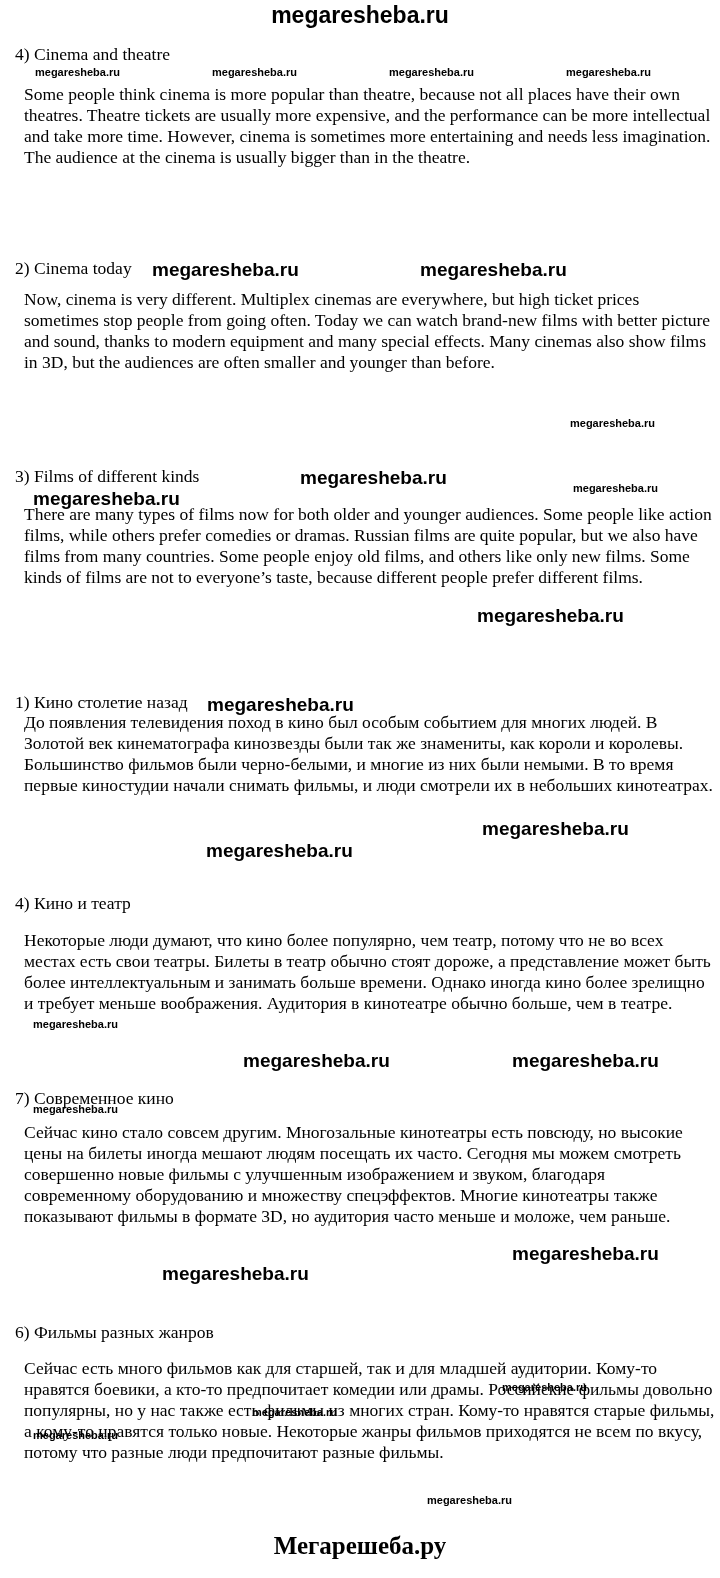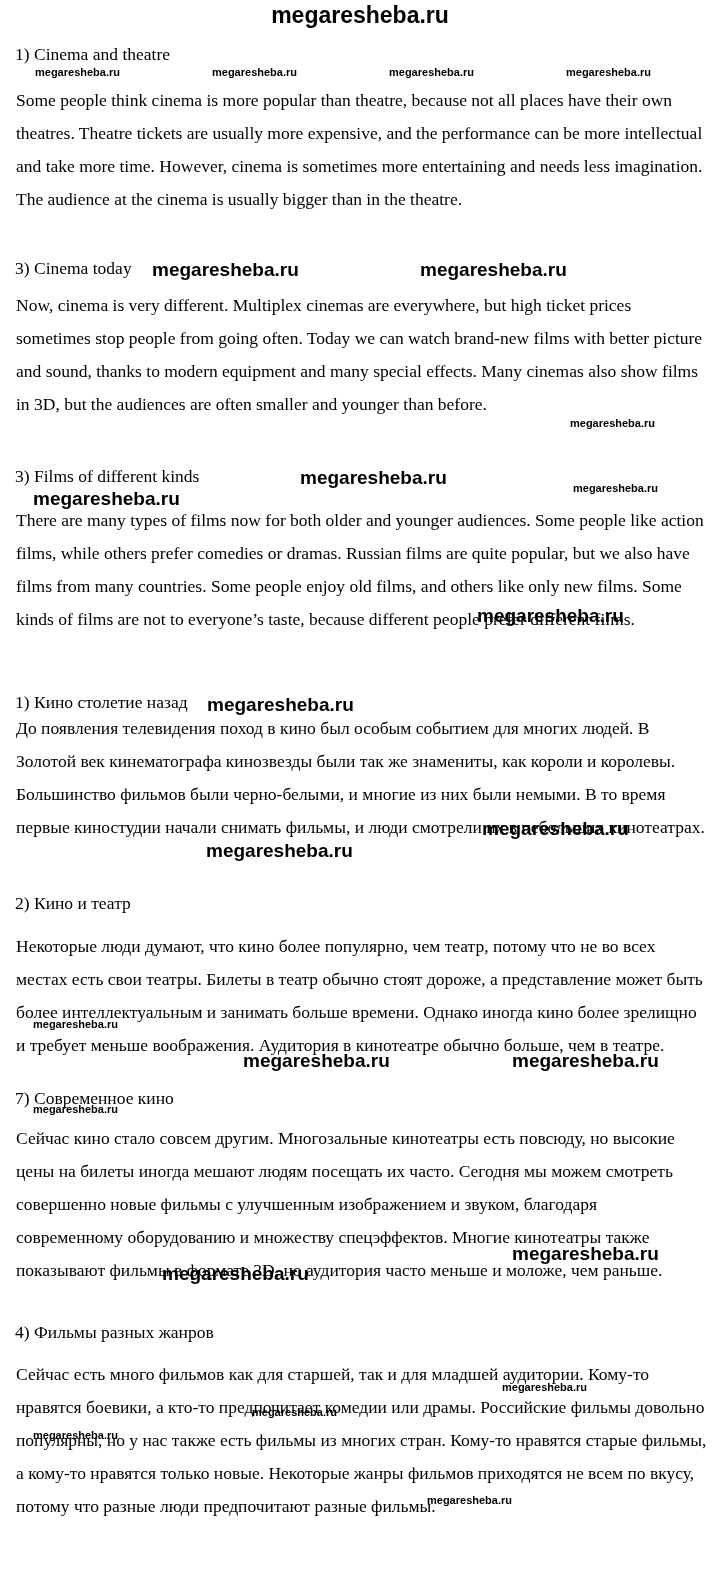--- a/index.html
+++ b/index.html
@@ -16,24 +16,24 @@
   }
   .heading {
     position: absolute;
     left: 15px;
     font-size: 17.5px;
     font-weight: normal;
     white-space: nowrap;
   }
   .para {
     position: absolute;
-    left: 16px;
+    left: 24px;
     width: 692px;
     font-size: 17.5px;
-    line-height: 33px;
+    line-height: 21px;
     text-align: left;
   }
   .wm {
     position: absolute;
     font-family: "Liberation Sans", sans-serif;
     font-weight: bold;
     white-space: nowrap;
     color: #000000;
   }
   .wm-lg { font-size: 19px; }
@@ -57,59 +57,60 @@
     font-family: "Liberation Serif", serif;
   }
 </style>
 </head>
 <body>
 
 <div class="page">
 
   <div class="header-title">megaresheba.ru</div>
 
-  <div class="heading" style="top:44px">1) Cinema and theatre</div>
+  <div class="heading" style="top:44px">4) Cinema and theatre</div>
   <span class="wm wm-sm" style="left:35px; top:66px">megaresheba.ru</span>
   <span class="wm wm-sm" style="left:212px; top:66px">megaresheba.ru</span>
   <span class="wm wm-sm" style="left:389px; top:66px">megaresheba.ru</span>
   <span class="wm wm-sm" style="left:566px; top:66px">megaresheba.ru</span>
   <div class="para" style="top:84px">Some people think cinema is more popular than theatre, because not all places have their own theatres. Theatre tickets are usually more expensive, and the performance can be more intellectual and take more time. However, cinema is sometimes more entertaining and needs less imagination. The audience at the cinema is usually bigger than in the theatre.</div>
 
-  <div class="heading" style="top:258px">3) Cinema today</div>
+  <div class="heading" style="top:258px">2) Cinema today</div>
   <span class="wm wm-lg" style="left:152px; top:259px">megaresheba.ru</span>
   <span class="wm wm-lg" style="left:420px; top:259px">megaresheba.ru</span>
   <div class="para" style="top:289px">Now, cinema is very different. Multiplex cinemas are everywhere, but high ticket prices sometimes stop people from going often. Today we can watch brand-new films with better picture and sound, thanks to modern equipment and many special effects. Many cinemas also show films in 3D, but the audiences are often smaller and younger than before.</div>
   <span class="wm wm-sm" style="left:570px; top:417px">megaresheba.ru</span>
 
   <div class="heading" style="top:466px">3) Films of different kinds</div>
   <span class="wm wm-lg" style="left:300px; top:467px">megaresheba.ru</span>
   <span class="wm wm-sm" style="left:573px; top:482px">megaresheba.ru</span>
   <span class="wm wm-lg" style="left:33px; top:488px">megaresheba.ru</span>
   <div class="para" style="top:504px">There are many types of films now for both older and younger audiences. Some people like action films, while others prefer comedies or dramas. Russian films are quite popular, but we also have films from many countries. Some people enjoy old films, and others like only new films. Some kinds of films are not to everyone’s taste, because different people prefer different films.</div>
   <span class="wm wm-lg" style="left:477px; top:605px">megaresheba.ru</span>
 
   <div class="heading" style="top:692px">1) Кино столетие назад</div>
   <span class="wm wm-lg" style="left:207px; top:694px">megaresheba.ru</span>
   <div class="para" style="top:712px">До появления телевидения поход в кино был особым событием для многих людей. В Золотой век кинематографа кинозвезды были так же знамениты, как короли и королевы. Большинство фильмов были черно-белыми, и многие из них были немыми. В то время первые киностудии начали снимать фильмы, и люди смотрели их в небольших кинотеатрах.</div>
   <span class="wm wm-lg" style="left:482px; top:818px">megaresheba.ru</span>
   <span class="wm wm-lg" style="left:206px; top:840px">megaresheba.ru</span>
 
-  <div class="heading" style="top:893px">2) Кино и театр</div>
+  <div class="heading" style="top:893px">4) Кино и театр</div>
   <div class="para" style="top:930px">Некоторые люди думают, что кино более популярно, чем театр, потому что не во всех местах есть свои театры. Билеты в театр обычно стоят дороже, а представление может быть более интеллектуальным и занимать больше времени. Однако иногда кино более зрелищно и требует меньше воображения. Аудитория в кинотеатре обычно больше, чем в театре.</div>
   <span class="wm wm-sm" style="left:33px; top:1018px">megaresheba.ru</span>
   <span class="wm wm-lg" style="left:243px; top:1050px">megaresheba.ru</span>
   <span class="wm wm-lg" style="left:512px; top:1050px">megaresheba.ru</span>
 
   <div class="heading" style="top:1088px">7) Современное кино</div>
   <span class="wm wm-sm" style="left:33px; top:1103px">megaresheba.ru</span>
   <div class="para" style="top:1122px">Сейчас кино стало совсем другим. Многозальные кинотеатры есть повсюду, но высокие цены на билеты иногда мешают людям посещать их часто. Сегодня мы можем смотреть совершенно новые фильмы с улучшенным изображением и звуком, благодаря современному оборудованию и множеству спецэффектов. Многие кинотеатры также показывают фильмы в формате 3D, но аудитория часто меньше и моложе, чем раньше.</div>
   <span class="wm wm-lg" style="left:512px; top:1243px">megaresheba.ru</span>
   <span class="wm wm-lg" style="left:162px; top:1263px">megaresheba.ru</span>
 
-  <div class="heading" style="top:1322px">4) Фильмы разных жанров</div>
+  <div class="heading" style="top:1322px">6) Фильмы разных жанров</div>
   <div class="para" style="top:1358px">Сейчас есть много фильмов как для старшей, так и для младшей аудитории. Кому-то нравятся боевики, а кто-то предпочитает комедии или драмы. Российские фильмы довольно популярны, но у нас также есть фильмы из многих стран. Кому-то нравятся старые фильмы, а кому-то нравятся только новые. Некоторые жанры фильмов приходятся не всем по вкусу, потому что разные люди предпочитают разные фильмы.</div>
   <span class="wm wm-sm" style="left:502px; top:1381px">megaresheba.ru</span>
   <span class="wm wm-sm" style="left:252px; top:1406px">megaresheba.ru</span>
   <span class="wm wm-sm" style="left:33px; top:1429px">megaresheba.ru</span>
   <span class="wm wm-sm" style="left:427px; top:1494px">megaresheba.ru</span>
 
+  <div class="footer-title">Мегарешеба.ру</div>
 
 </div>
 
 </body></html>

